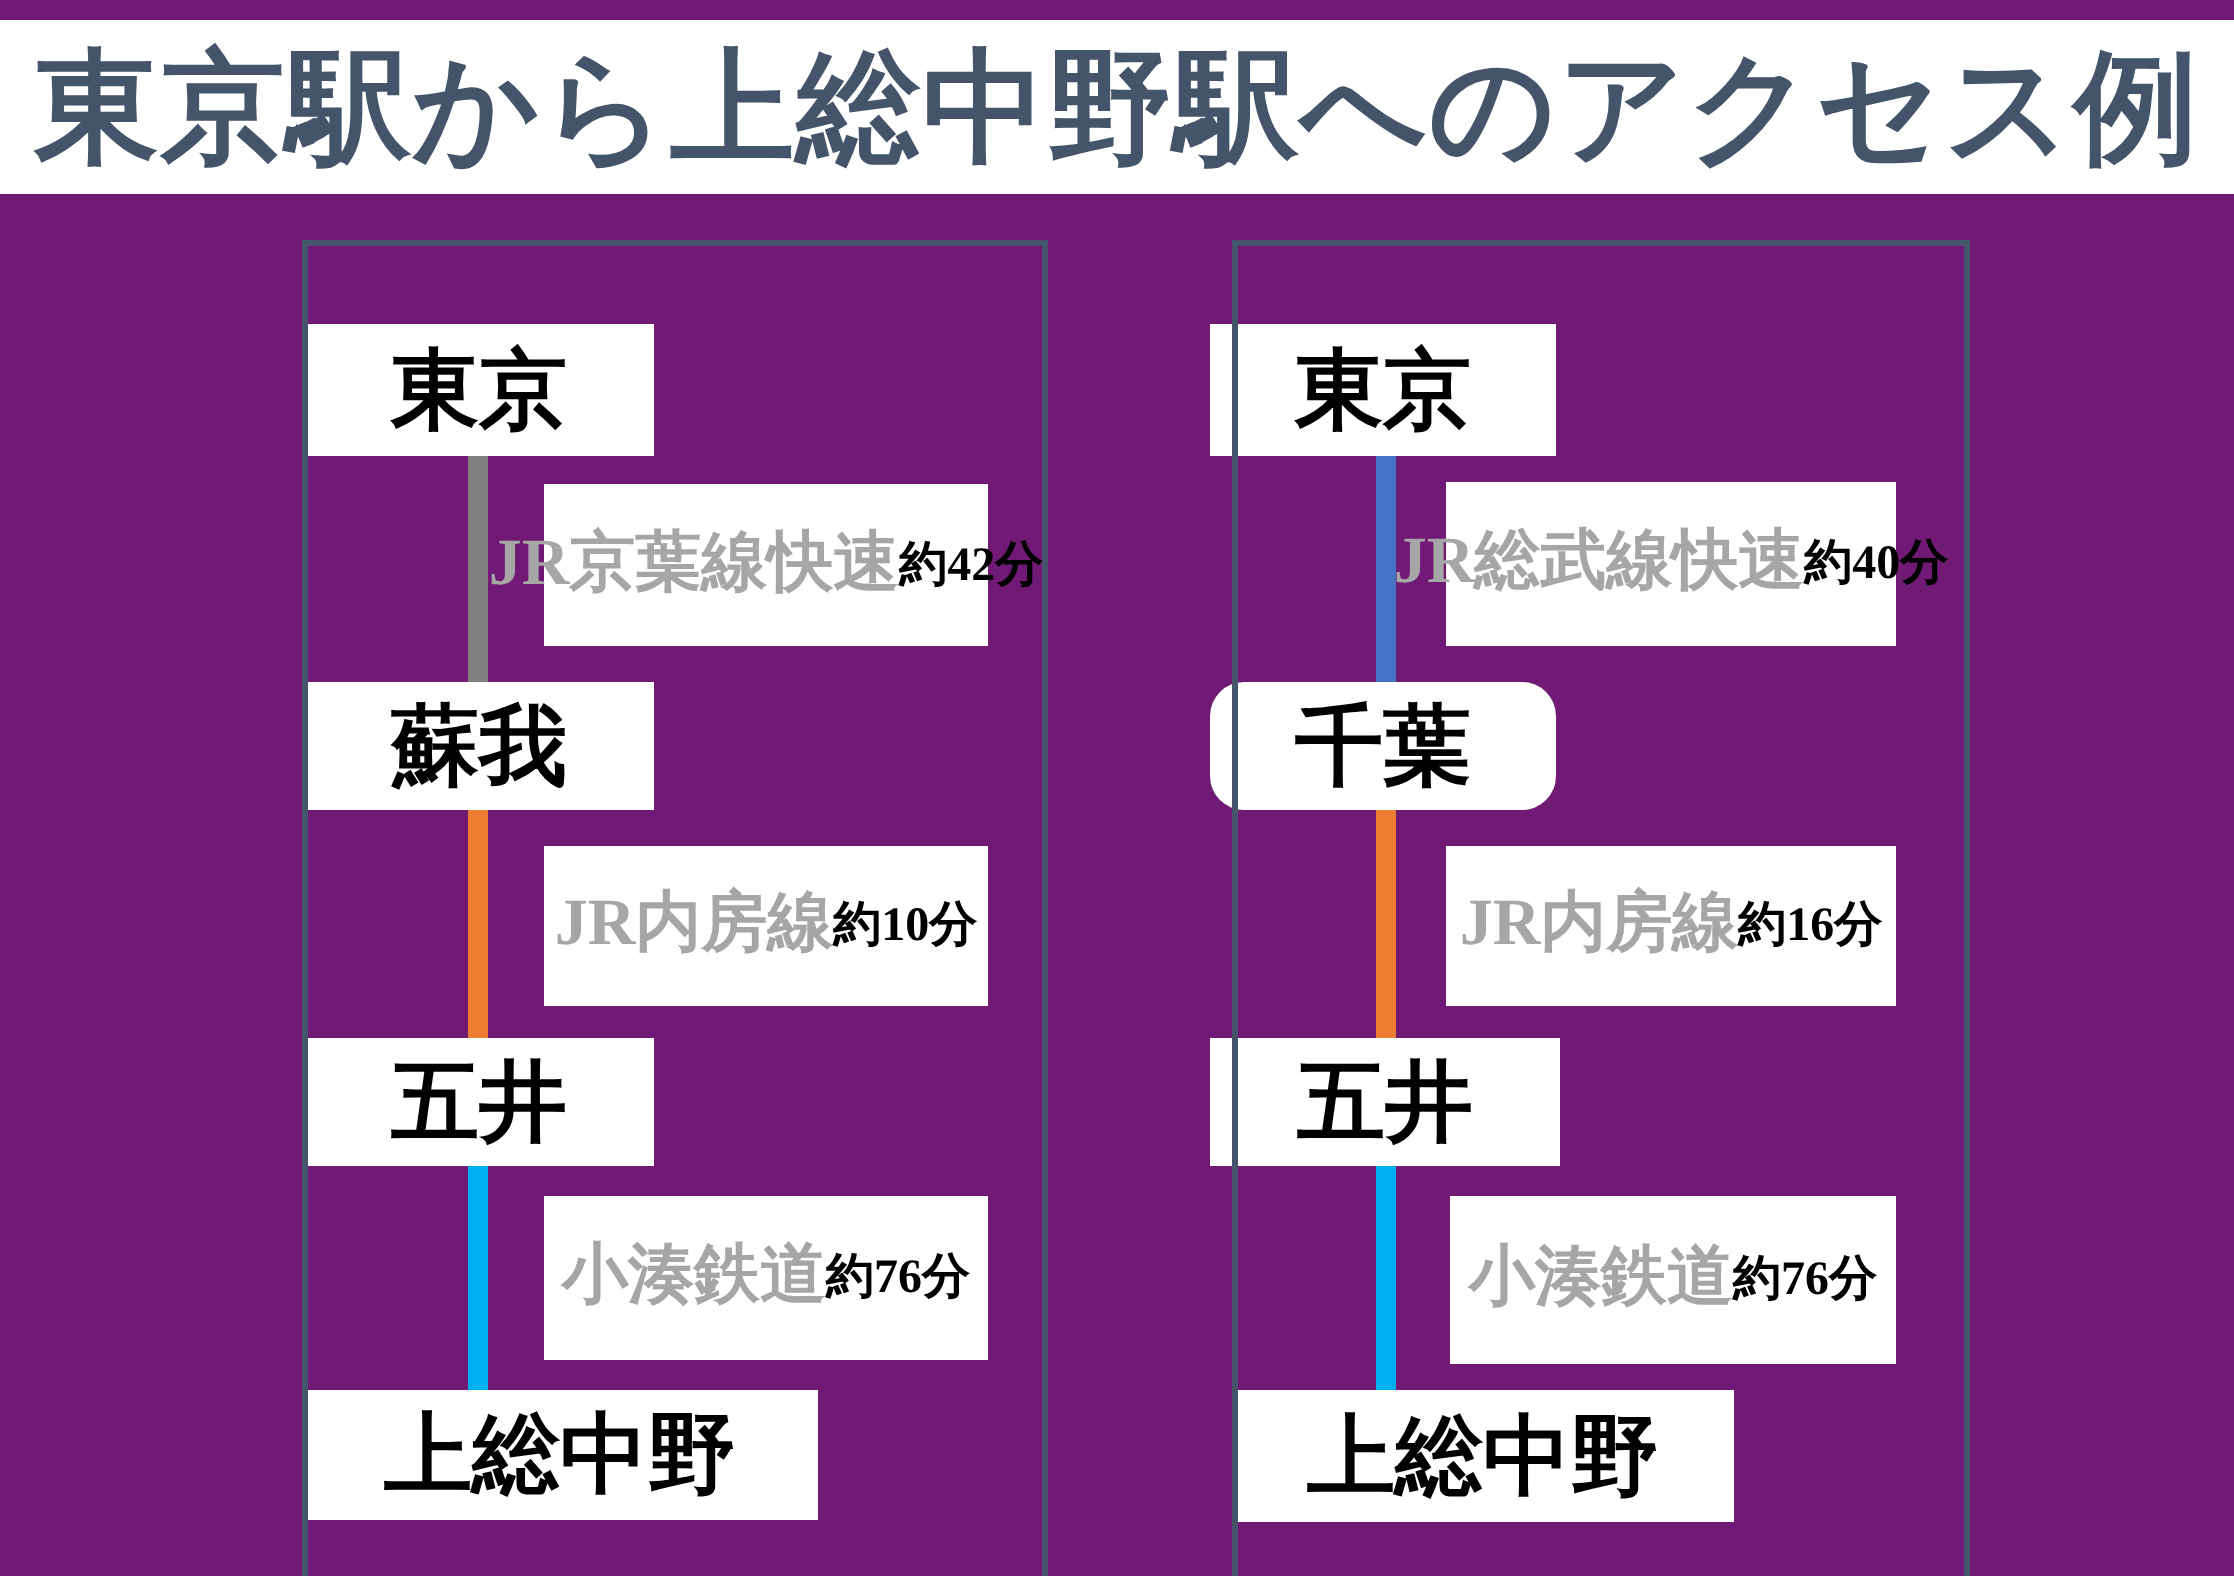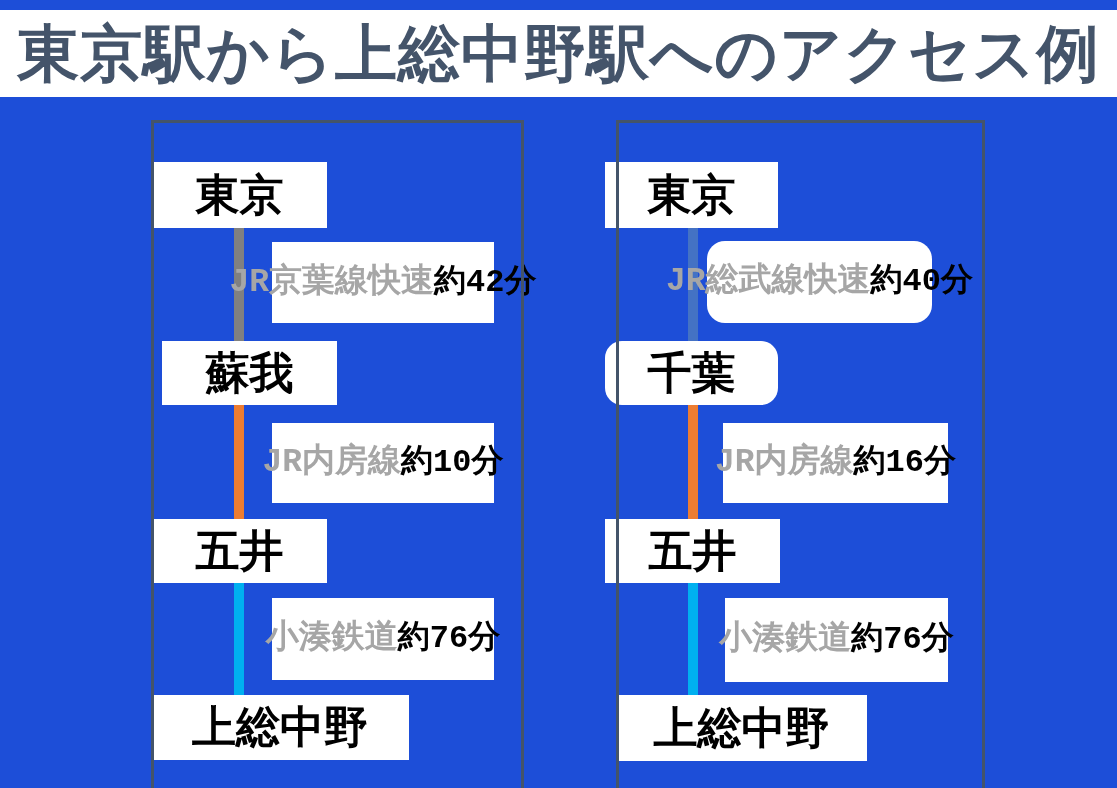--- a/index.html
+++ b/index.html
@@ -1,18 +1,18 @@
 <!DOCTYPE html>
 <html><head>
 <meta charset="utf-8">
 <style>
   html,body { margin:0; padding:0; background:#000; }
   .stage {
-    position:relative; width:1117px; height:788px; background:#1d4ed8;
-    font-family:Liberation Mono, monospace; overflow:hidden;
+    position:relative; width:1117px; height:788px; background:#701a75;
+    font-family:Liberation Serif, serif; overflow:hidden;
   }
   .title-band {
     position:absolute; top:10px; left:0; width:1117px; height:87px;
     background:#ffffff; display:flex; align-items:center; justify-content:center;
   }
   .title-text {
     font-size:62px; font-weight:600; letter-spacing:1px; white-space:nowrap;
   }
   .panel { position:absolute; top:120px; height:735px; }
   .panel-left  { left:151px; width:373px; }
@@ -25,21 +25,21 @@
     position:absolute; background:#ffffff; z-index:2;
     display:flex; align-items:center; justify-content:center;
     font-size:44px; font-weight:700; color:#000000; white-space:nowrap;
   }
   .connector { position:absolute; width:10px; z-index:1; }
   .linebox {
     position:absolute; background:#ffffff; z-index:3;
     display:flex; flex-direction:row; align-items:center; justify-content:center;
   }
   .line-name { font-size:33px; font-weight:600; color:#A6A6A6; line-height:1.15; white-space:nowrap; }
-  .line-duration { font-size:32px; font-weight:700; color:#000000; line-height:1.25; white-space:nowrap; }
+  .line-duration { font-size:24px; font-weight:700; color:#000000; line-height:1.25; white-space:nowrap; }
 </style>
 </head>
 <body>
 
 <div class="stage">
 
   <div class="title-band">
     <span class="title-text" style="color: rgb(68, 84, 106);">東京駅から上総中野駅へのアクセス例</span>
   </div>
 
@@ -47,21 +47,21 @@
 
     <div class="station" style="left:1px; top:42px; width:175px; height:66px;">東京</div>
 
     <div class="connector" style="left: 83px; top: 108px; height: 113px; background-color: rgb(128, 128, 128);"></div>
 
     <div class="linebox" style="left:121px; top:122px; width:222px; height:81px;">
       <span class="line-name">JR京葉線快速</span>
       <span class="line-duration">約42分</span>
     </div>
 
-    <div class="station" style="left:11px; top:221px; width:175px; height:64px;">蘇我</div>
+    <div class="station" style="left:1px; top:221px; width:175px; height:64px;">蘇我</div>
 
     <div class="connector" style="left: 83px; top: 285px; height: 114px; background-color: rgb(237, 125, 49);"></div>
 
     <div class="linebox" style="left:121px; top:303px; width:222px; height:80px;">
       <span class="line-name">JR内房線</span>
       <span class="line-duration">約10分</span>
     </div>
 
     <div class="station" style="left:1px; top:399px; width:175px; height:64px;">五井</div>
 
@@ -76,21 +76,21 @@
 
     <div class="panel-frame" style="border-color: rgb(68, 84, 106);"></div>
   </div>
 
   <div class="panel panel-right">
 
     <div class="station" style="left:-11px; top:42px; width:173px; height:66px;">東京</div>
 
     <div class="connector" style="left: 72px; top: 108px; height: 113px; background-color: rgb(68, 114, 196);"></div>
 
-    <div class="linebox" style="left:91px; top:121px; width:225px; height:82px;border-radius:18px;">
+    <div class="linebox" style="left:107px; top:121px; width:225px; height:82px;">
       <span class="line-name">JR総武線快速</span>
       <span class="line-duration">約40分</span>
     </div>
 
     <div class="station" style="left:-11px; top:221px; width:173px; height:64px;border-radius:17px;">千葉</div>
 
     <div class="connector" style="left: 72px; top: 285px; height: 114px; background-color: rgb(237, 125, 49);"></div>
 
     <div class="linebox" style="left:107px; top:303px; width:225px; height:80px;">
       <span class="line-name">JR内房線</span>

